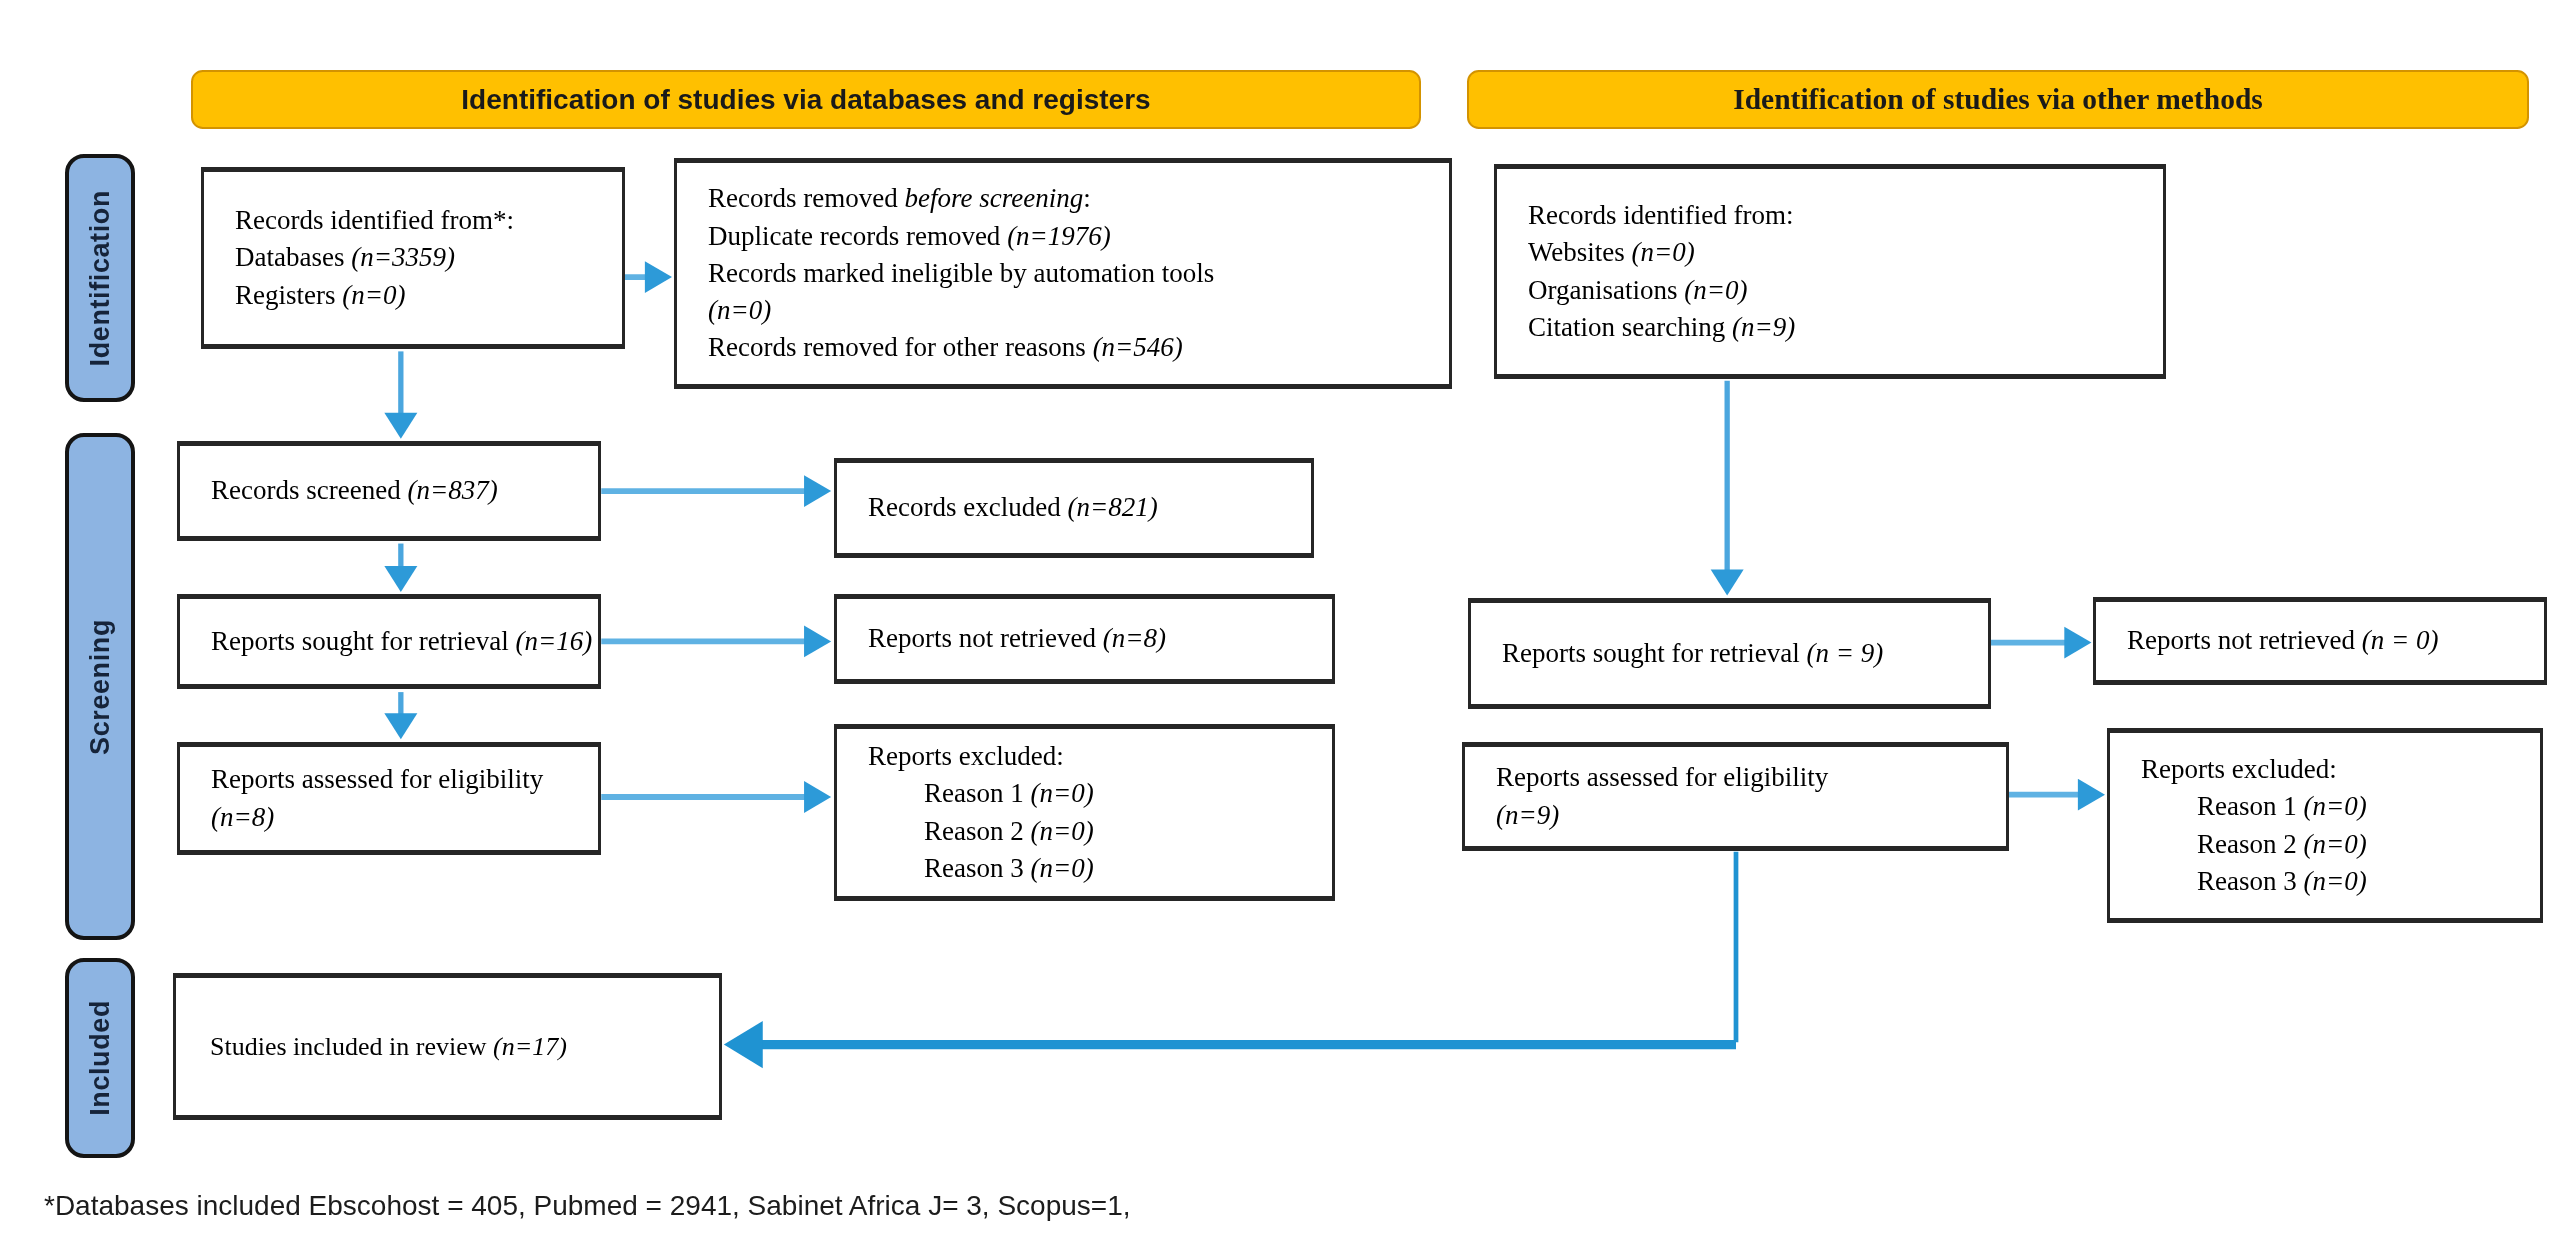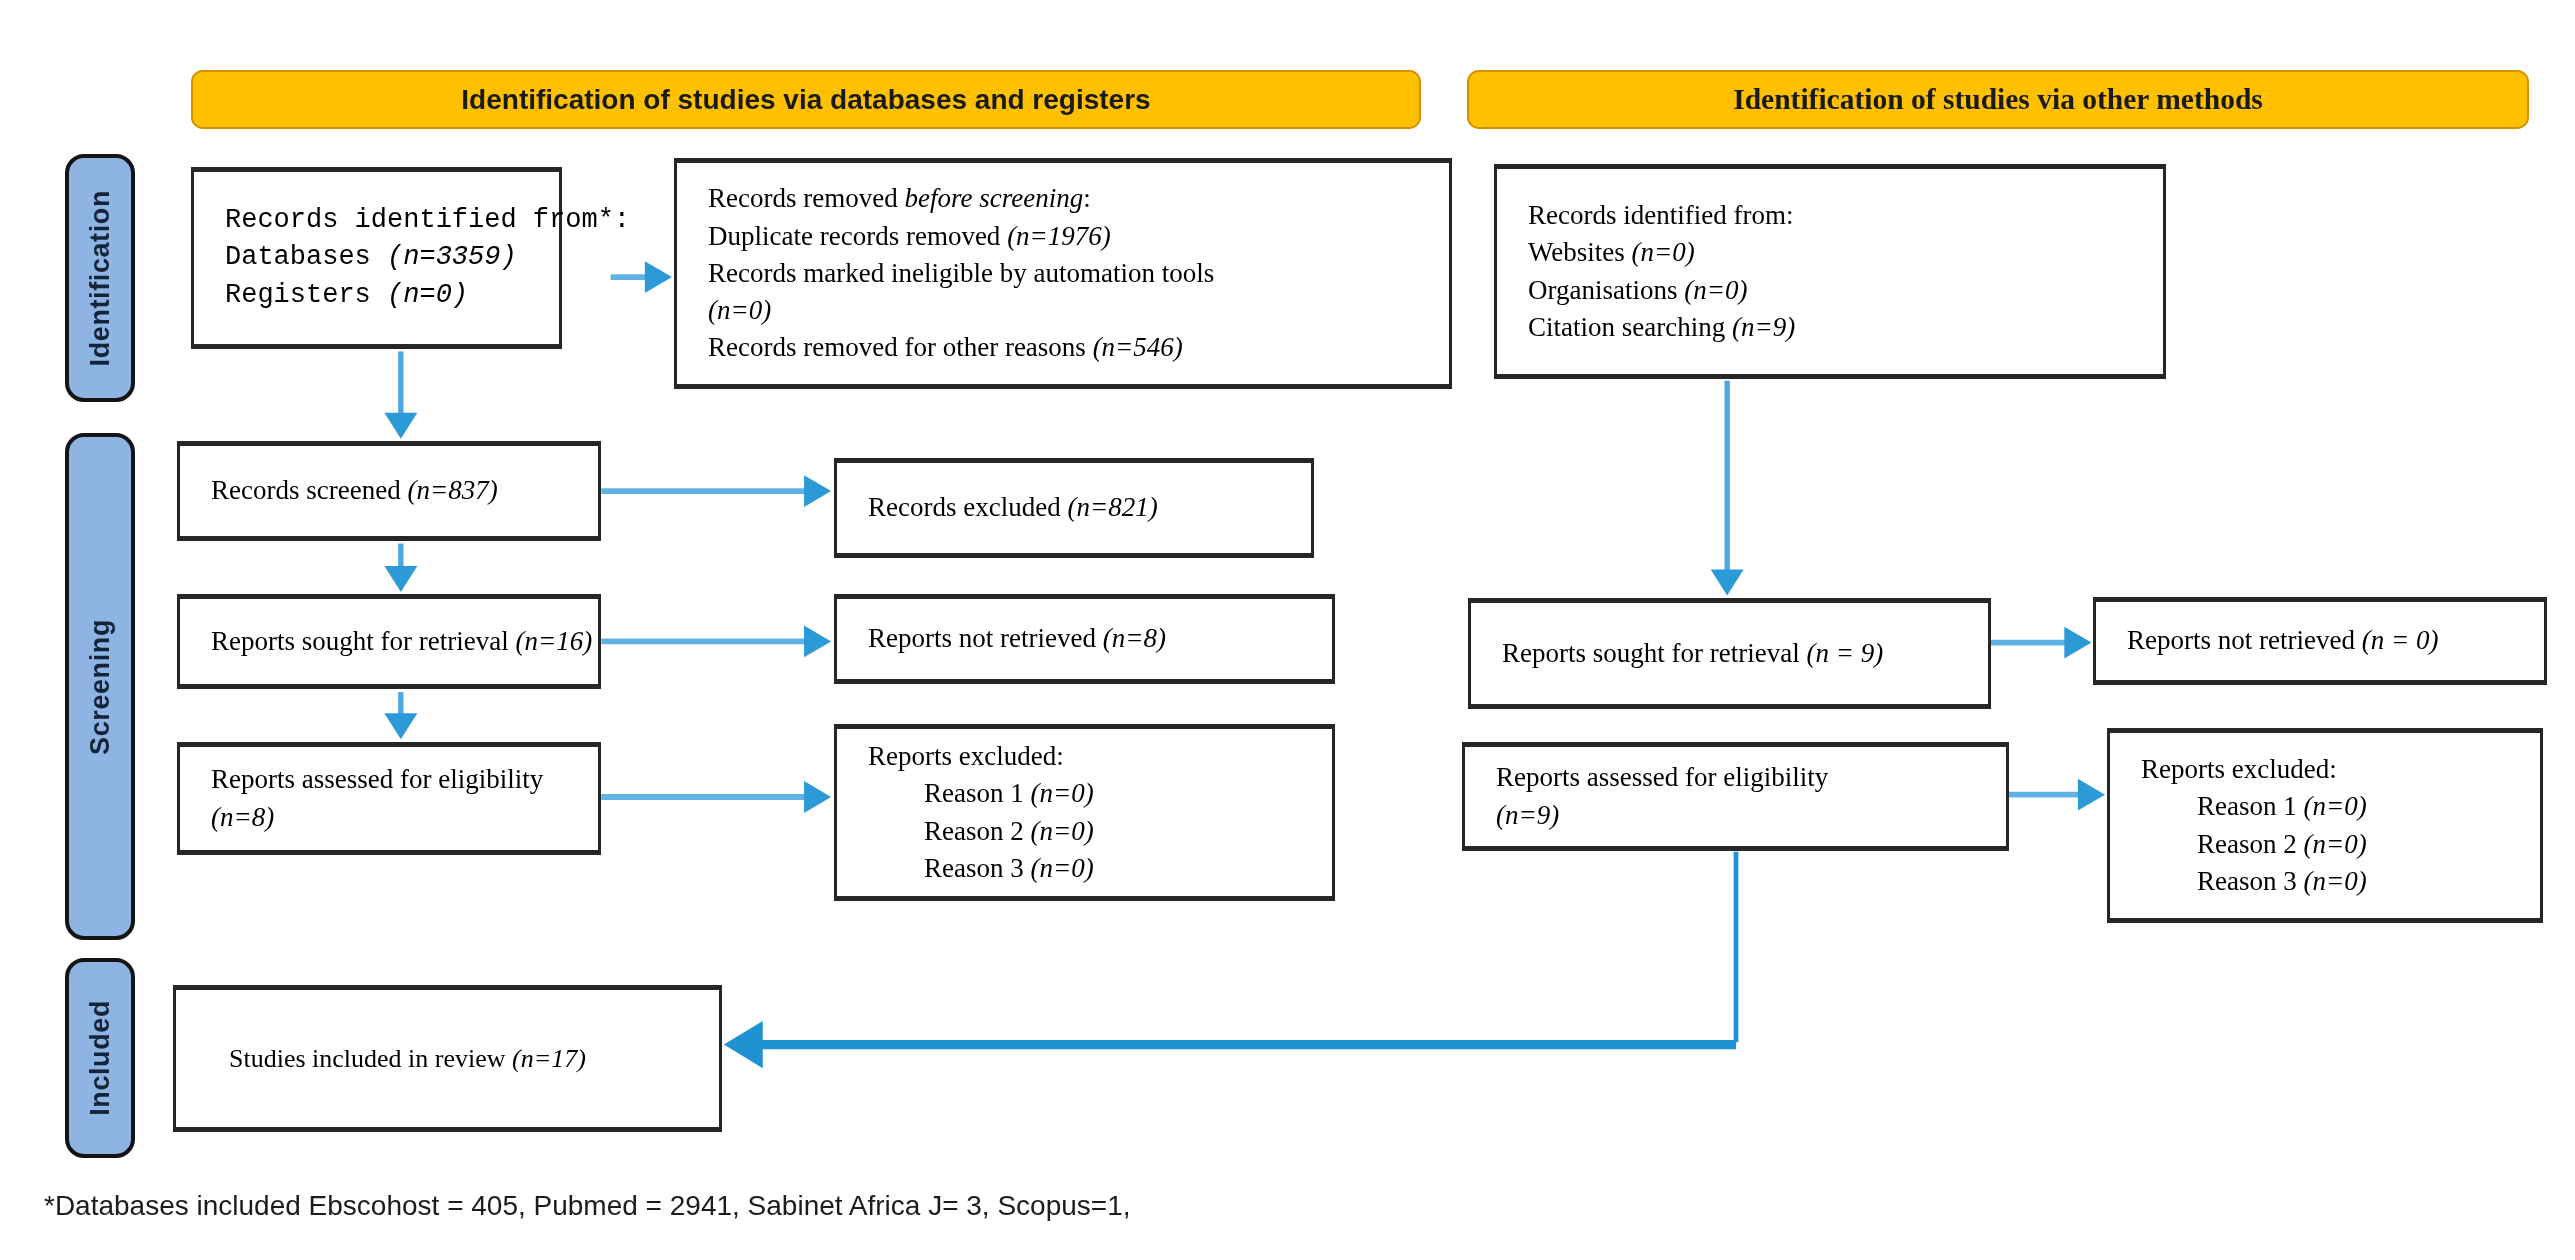--- a/index.html
+++ b/index.html
@@ -17,21 +17,21 @@
          display:flex;align-items:center;justify-content:center;box-sizing:border-box;
          font-family:"Liberation Sans", sans-serif;font-weight:bold;font-size:27px;color:#16243a;}
   .stage .vtext{writing-mode:vertical-rl;transform:rotate(180deg);letter-spacing:0.6px;}
 
   .box{position:absolute;background:#ffffff;border:3.5px solid #262626;border-top-width:5.3px;border-bottom-width:5.3px;
        box-sizing:border-box;display:flex;flex-direction:column;justify-content:center;
        font-size:27px;line-height:1.38;padding:9.4px 14px 9.4px 31px;}
   .box .line{white-space:nowrap;}
   .box .indent{padding-left:56px;}
   .it{font-style:italic;}
-  .box.small{font-size:26px;padding-left:53px;margin-top:12px;}
+  .box.small{font-size:26px;padding-left:34px;}
 
   .footnote{position:absolute;left:44px;top:1190px;font-family:"Liberation Sans", sans-serif;
             font-weight:normal;font-size:28px;color:#1c1c1c;white-space:nowrap;}
 </style>
 </head>
 <body>
 
 <div class="canvas">
 
   <svg class="arrows" viewBox="0 0 4370 2139" width="2576" height="1261">
@@ -81,21 +81,21 @@
   <div class="stage" style="left:65px;top:154px;width:70px;height:248px;">
     <span class="vtext">Identification</span>
   </div>
   <div class="stage" style="left:65px;top:433px;width:70px;height:507px;">
     <span class="vtext">Screening</span>
   </div>
   <div class="stage" style="left:65px;top:958px;width:70px;height:200px;">
     <span class="vtext">Included</span>
   </div>
 
-  <div class="box" style="left:191px;top:167px;width:371px;height:182px;font-family:Liberation Mono, monospace;">
+  <div class="box" style="left:201px;top:167px;width:424px;height:182px;">
     <div class="line">Records identified from*:</div>
     <div class="line"><span>Databases </span><span class="it">(n=3359)</span></div>
     <div class="line"><span>Registers </span><span class="it">(n=0)</span></div>
   </div>
 
   <div class="box" style="left:674px;top:158px;width:778px;height:231px;">
     <div class="line"><span>Records removed </span><span class="it">before screening</span><span>:</span></div>
     <div class="line"><span>Duplicate records removed </span><span class="it">(n=1976)</span></div>
     <div class="line">Records marked ineligible by automation tools</div>
     <div class="line it">(n=0)</div>

